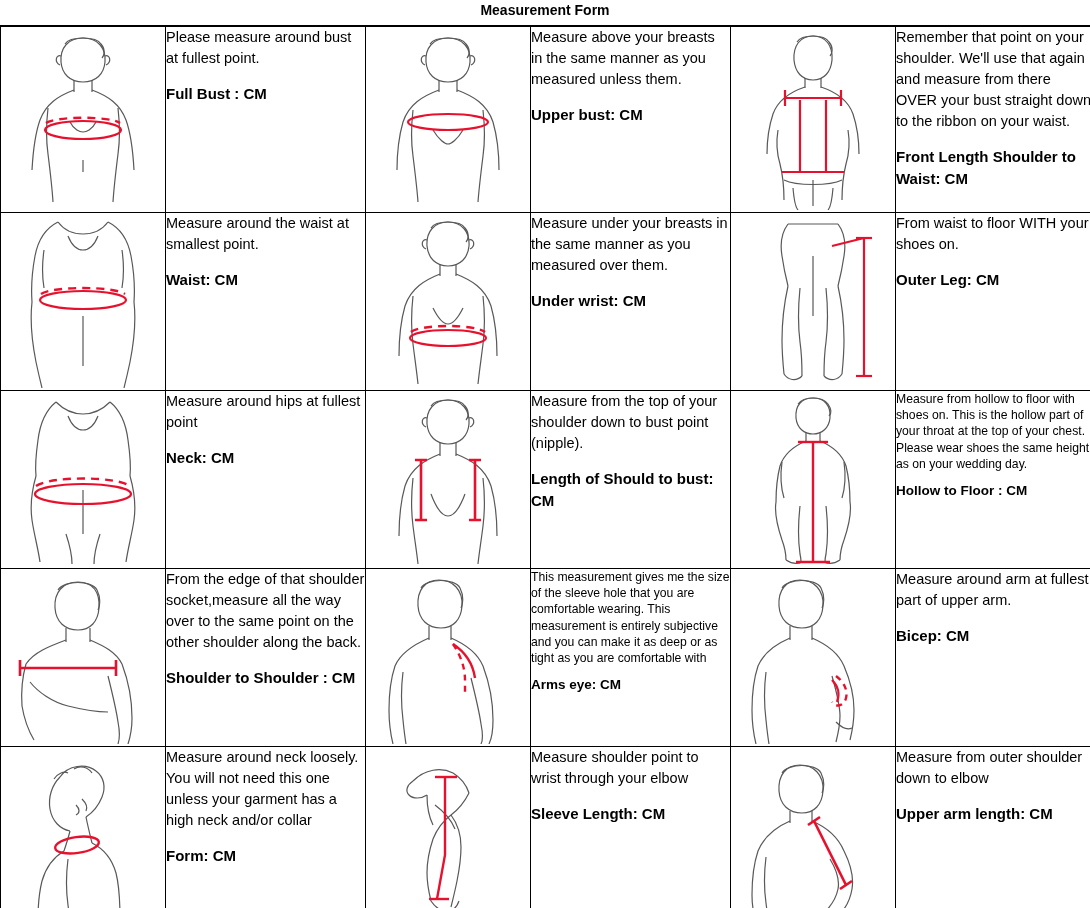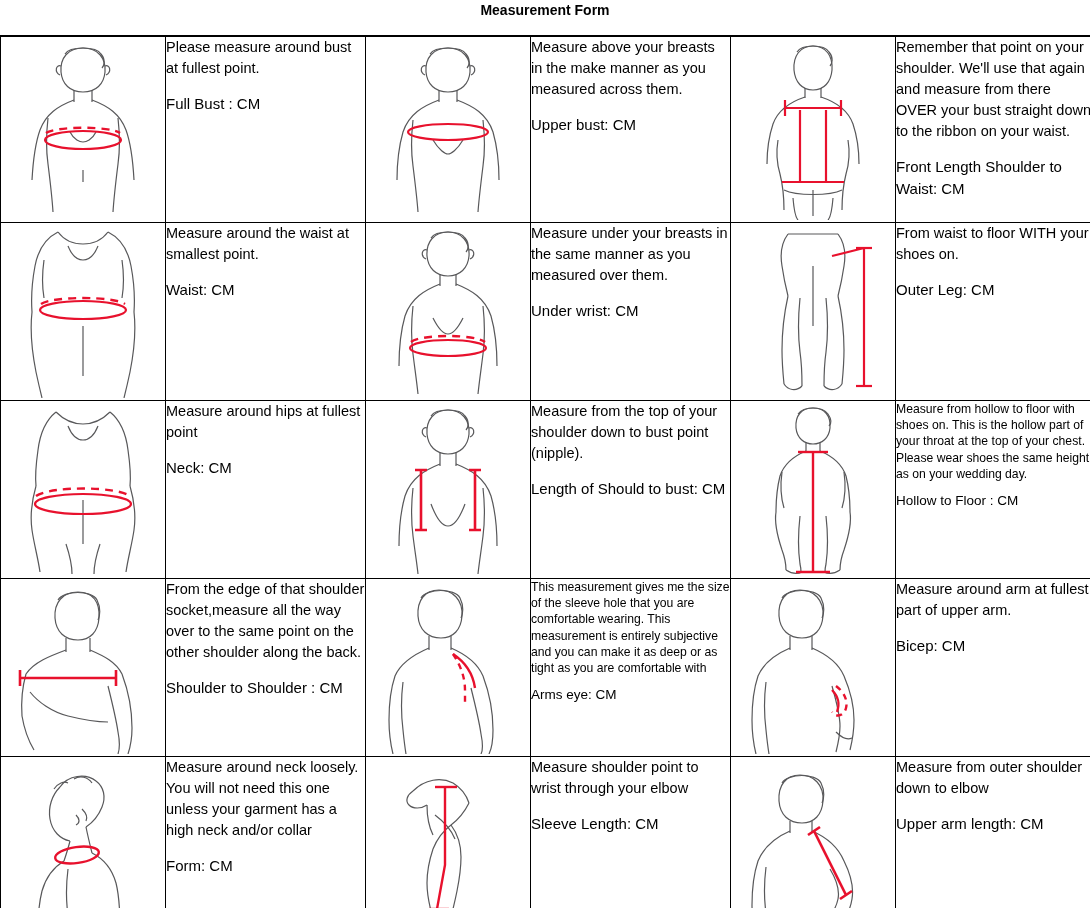--- a/index.html
+++ b/index.html
@@ -13,21 +13,21 @@
   }
   #page {
     width: 1090px;
     height: 908px;
     position: relative;
     box-sizing: border-box;
     background: #fff;
     overflow: hidden;
   }
   .title-bar {
-    height: 36px;
+    height: 26px;
     line-height: 20px;
     text-align: center;
     font-weight: bold;
     font-size: 14px;
     border-bottom: 1px solid #000;
     box-sizing: border-box;
   }
   table.grid {
     border-collapse: collapse;
     width: 1090px;
@@ -48,21 +48,21 @@
     width: 200px;
     padding: 8px 8px 6px 8px;
     font-size: 14.5px;
     line-height: 1.45;
   }
   td.txt.small {
     font-size: 12.2px;
     line-height: 1.33;
   }
   .label {
-    font-weight: normal;
+    font-weight: bold;
     font-size: 15px;
     margin-top: 14px;
     display: block;
   }
   .label.small-label {
     font-size: 13.5px;
     margin-top: 10px;
   }
   .desc { display: block; }
   .figbox {
@@ -135,21 +135,21 @@
               <path d="M110 80 C112 98 112 112 110 126 C108 142 106 158 105 172"></path>
               <path d="M60 100 C66 110 72 114 75 114 C78 114 84 110 90 100"></path>
             </g>
             <g fill="none" stroke="#e8112d" stroke-width="2.2">
               <ellipse cx="75" cy="92" rx="40" ry="8"></ellipse>
             </g>
           </svg>
         </div>
       </td>
       <td class="txt">
-        <span class="desc">Measure above your breasts in the make manner as you measured across them.</span>
+        <span class="desc">Measure above your breasts in the same manner as you measured unless them.</span>
         <span class="label">Upper bust:  CM</span>
       </td>
 
       <td class="fig">
         <div class="figbox">
           <svg width="150" height="180" viewBox="0 0 150 180">
             <g fill="none" stroke="#58585a" stroke-width="1.2">
               <path d="M75 6 C62 6 55 16 56 30 C57 42 64 50 75 50 C86 50 93 42 94 30 C95 16 88 6 75 6 Z"></path>
               <path d="M59 12 C64 4 86 4 91 12 C96 18 94 24 92 26"></path>
               <path d="M67 48 L67 58 M83 48 L83 58"></path>

